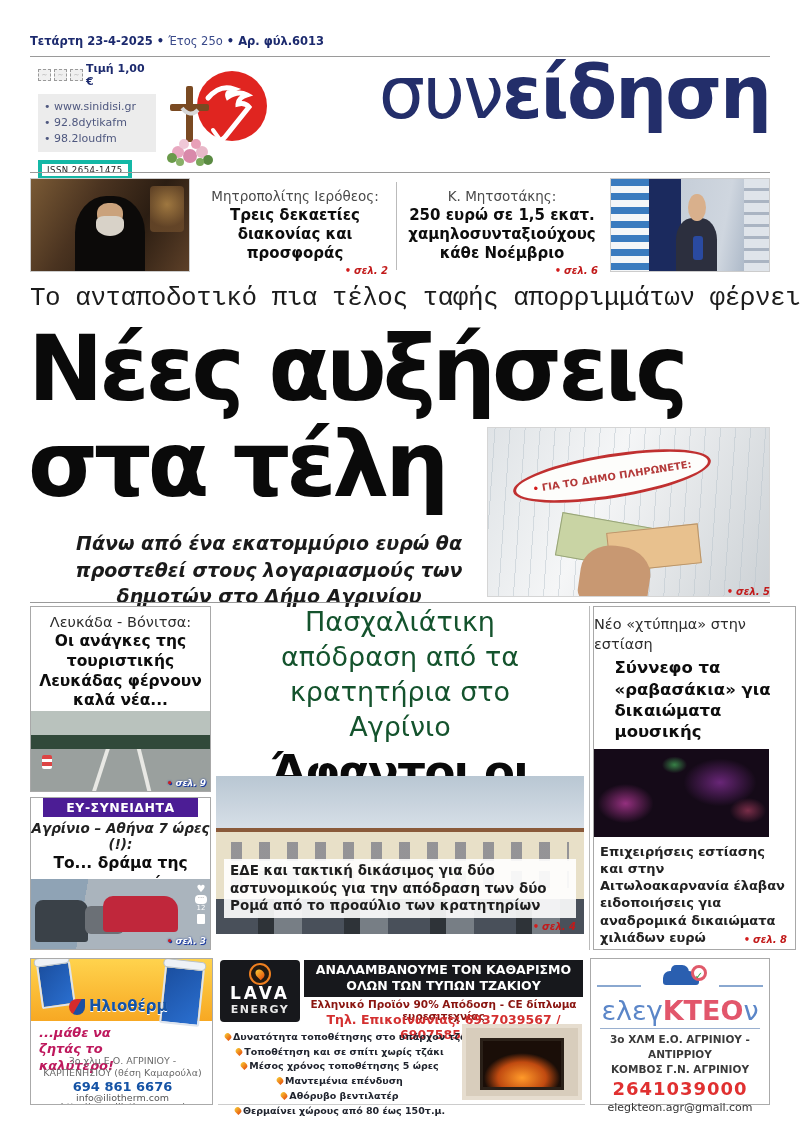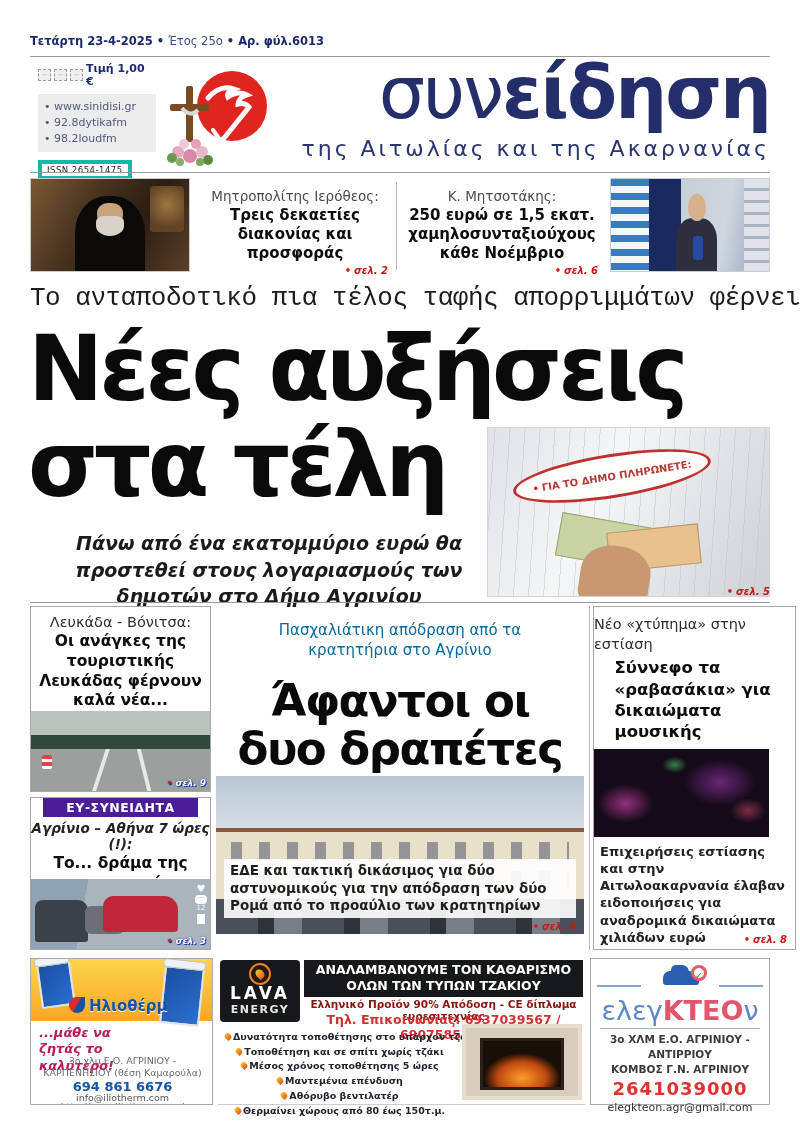--- a/index.html
+++ b/index.html
@@ -92,21 +92,21 @@
   .ph-traffic { height:70px; background:linear-gradient(100deg,#8fa3b5 0 30%,#aab4bd 30% 100%); position:relative; }
   .ph-traffic .car-r { position:absolute; right:18%; top:24%; width:42%; height:52%; background:#c0273b; border-radius:10px 14px 4px 4px; }
   .ph-traffic .car-l { position:absolute; left:2%; top:30%; width:30%; height:60%; background:#3a4148; border-radius:8px 10px 3px 3px; }
   .ph-traffic .car-m { position:absolute; left:30%; top:38%; width:22%; height:40%; background:#6b7076; border-radius:6px; }
   .tt-icons { position:absolute; right:3px; top:4px; display:flex; flex-direction:column; align-items:center; gap:1px; color:#fff; font-size:10px; line-height:1.1; }
   .tt-icons .cmt { width:12px; height:9px; background:#fff; border-radius:4px; color:#888; font-size:7px; text-align:center; line-height:7px; }
   .tt-icons .bmk { width:8px; height:10px; background:#fff; border-radius:1px; }
   .tt-count { font-size:7px; color:#fff; }
 
   .ccol { position:absolute; left:216px; top:604px; width:368px; text-align:center; }
-  .c-kicker { font-size:15px; color:#0369a1; line-height:1.3; width:320px; margin:17px auto; }
+  .c-kicker { font-size:27px; color:#14532d; line-height:1.3; width:320px; margin:0 auto; }
   .c-head { font-size:45px; font-weight:bold; color:#0a0a0a; letter-spacing:-1.5px; line-height:1.06; width:348px; margin:4px auto 0; }
   .c-photo { position:absolute; left:216px; top:776px; width:368px; height:158px; overflow:hidden; background:linear-gradient(to bottom,#b9c7d3,#d8e0e8 35%,#e8e0c8 35%); }
   .c-photo .roof { position:absolute; left:0; top:33%; width:100%; height:4px; background:#8a5a3a; }
   .c-photo .win1 { position:absolute; left:4%; top:42%; width:92%; height:12%; background:repeating-linear-gradient(to right, rgba(80,85,110,.55) 0 11px, transparent 11px 28px); }
   .c-photo .win2 { position:absolute; left:4%; top:60%; width:92%; height:11%; background:repeating-linear-gradient(to right, rgba(80,85,110,.45) 0 11px, transparent 11px 28px); }
   .c-photo .cars { position:absolute; left:0; bottom:0; width:100%; height:22%; background:repeating-linear-gradient(to right,#49505a 0 42px,#2e3338 42px 58px,#777e85 58px 86px); }
   .c-cap { position:absolute; left:8px; bottom:16px; width:352px; background:rgba(255,255,255,.9); font-size:13.5px; font-weight:bold; color:#1e1e1e; line-height:1.3; padding:3px 6px; }
   .c-page { position:absolute; right:8px; bottom:2px; }
   .vd-mid { left:589px; top:606px; height:344px; }
 
@@ -122,21 +122,21 @@
   .rb-sum { font-size:13px; font-weight:bold; color:#222; line-height:1.32; margin-top:6px; padding:0 6px; }
   .rb-page { position:absolute; right:8px; bottom:4px; }
 
   
   .ad1 { position:absolute; left:30px; top:958px; width:183px; height:147px; border:1px solid #aaa; overflow:hidden; text-align:center; }
   .ad1-sun { position:absolute; left:0; top:0; width:100%; height:62px; background:linear-gradient(#ffd34d,#f7a823); }
   .heater { position:absolute; width:34px; height:44px; background:linear-gradient(135deg,#1b4fa0,#2a6fd0); border:2px solid #dde4ee; border-radius:2px; }
   .heater .tank { position:absolute; left:-4px; top:-9px; width:120%; height:9px; background:#eef2f6; border:1px solid #b8c2cc; border-radius:5px; }
   .h1 { left:8px; top:4px; transform:rotate(-8deg); }
   .h2 { right:10px; top:8px; width:40px; height:58px; transform:rotate(6deg); }
-  .ad1-brandrow { position:absolute; left:38px; top:38px; display:flex; align-items:flex-start; gap:4px; }
+  .ad1-brandrow { position:absolute; left:38px; top:38px; display:flex; align-items:flex-end; gap:4px; }
   .ilog { width:16px; height:16px; background:linear-gradient(120deg,#d42b2b 0 48%,#1b4fa0 52%); border-radius:50% 0 50% 50%; }
   .ad1-brand { font-size:15px; font-weight:bold; color:#1553a5; text-shadow:0 1px 0 #fff; }
   .ad1-slogan { position:absolute; left:8px; top:66px; width:110px; text-align:left; font-size:13px; font-weight:bold; font-style:italic; color:#be185d; line-height:1.25; }
   .ad1-addr { position:absolute; left:4px; top:96px; width:175px; font-size:9.5px; color:#6a6a6a; line-height:1.3; }
   .ad1-phone { position:absolute; left:4px; top:120px; width:175px; font-size:13px; font-weight:bold; color:#1553a5; }
   .ad1-email,.ad1-url { position:absolute; left:4px; width:175px; font-size:9.5px; color:#555; }
   .ad1-email { top:133px; } .ad1-url { top:142px; }
 
   .ad2 { position:absolute; left:218px; top:958px; width:367px; height:147px; background:#fff; border-bottom:1px solid #ccc; }
   .lava-logo { position:absolute; left:2px; top:2px; width:80px; height:62px; background:#17181c; border-radius:4px; text-align:center; color:#fff; }
@@ -209,21 +209,20 @@
         <circle cx="40" cy="80" r="5" fill="#e8a0b8"></circle>
           <circle cx="16" cy="94" r="5" fill="#6a9a4a"></circle>
         <circle cx="52" cy="96" r="5" fill="#5a8a42"></circle>
           <circle cx="44" cy="98" r="4" fill="#7aa85a"></circle>
         <circle cx="24" cy="98" r="4" fill="#88b068"></circle>
       </g>
     </svg>
   </div>
 
   <div class="mast-title"><span>συν</span><span class="tb">είδηση</span></div>
-  <div class="mast-sub">της Αιτωλίας και της Ακαρνανίας</div>
   <div class="rule r-head"></div>
 
   <div class="tstory ts-left">
     <div class="ts-photo ph-priest">
       <div class="art"></div>
       <div class="fig"></div>
       <div class="face"></div>
       <div class="beard"></div>
     </div>
     <div class="ts-text">

